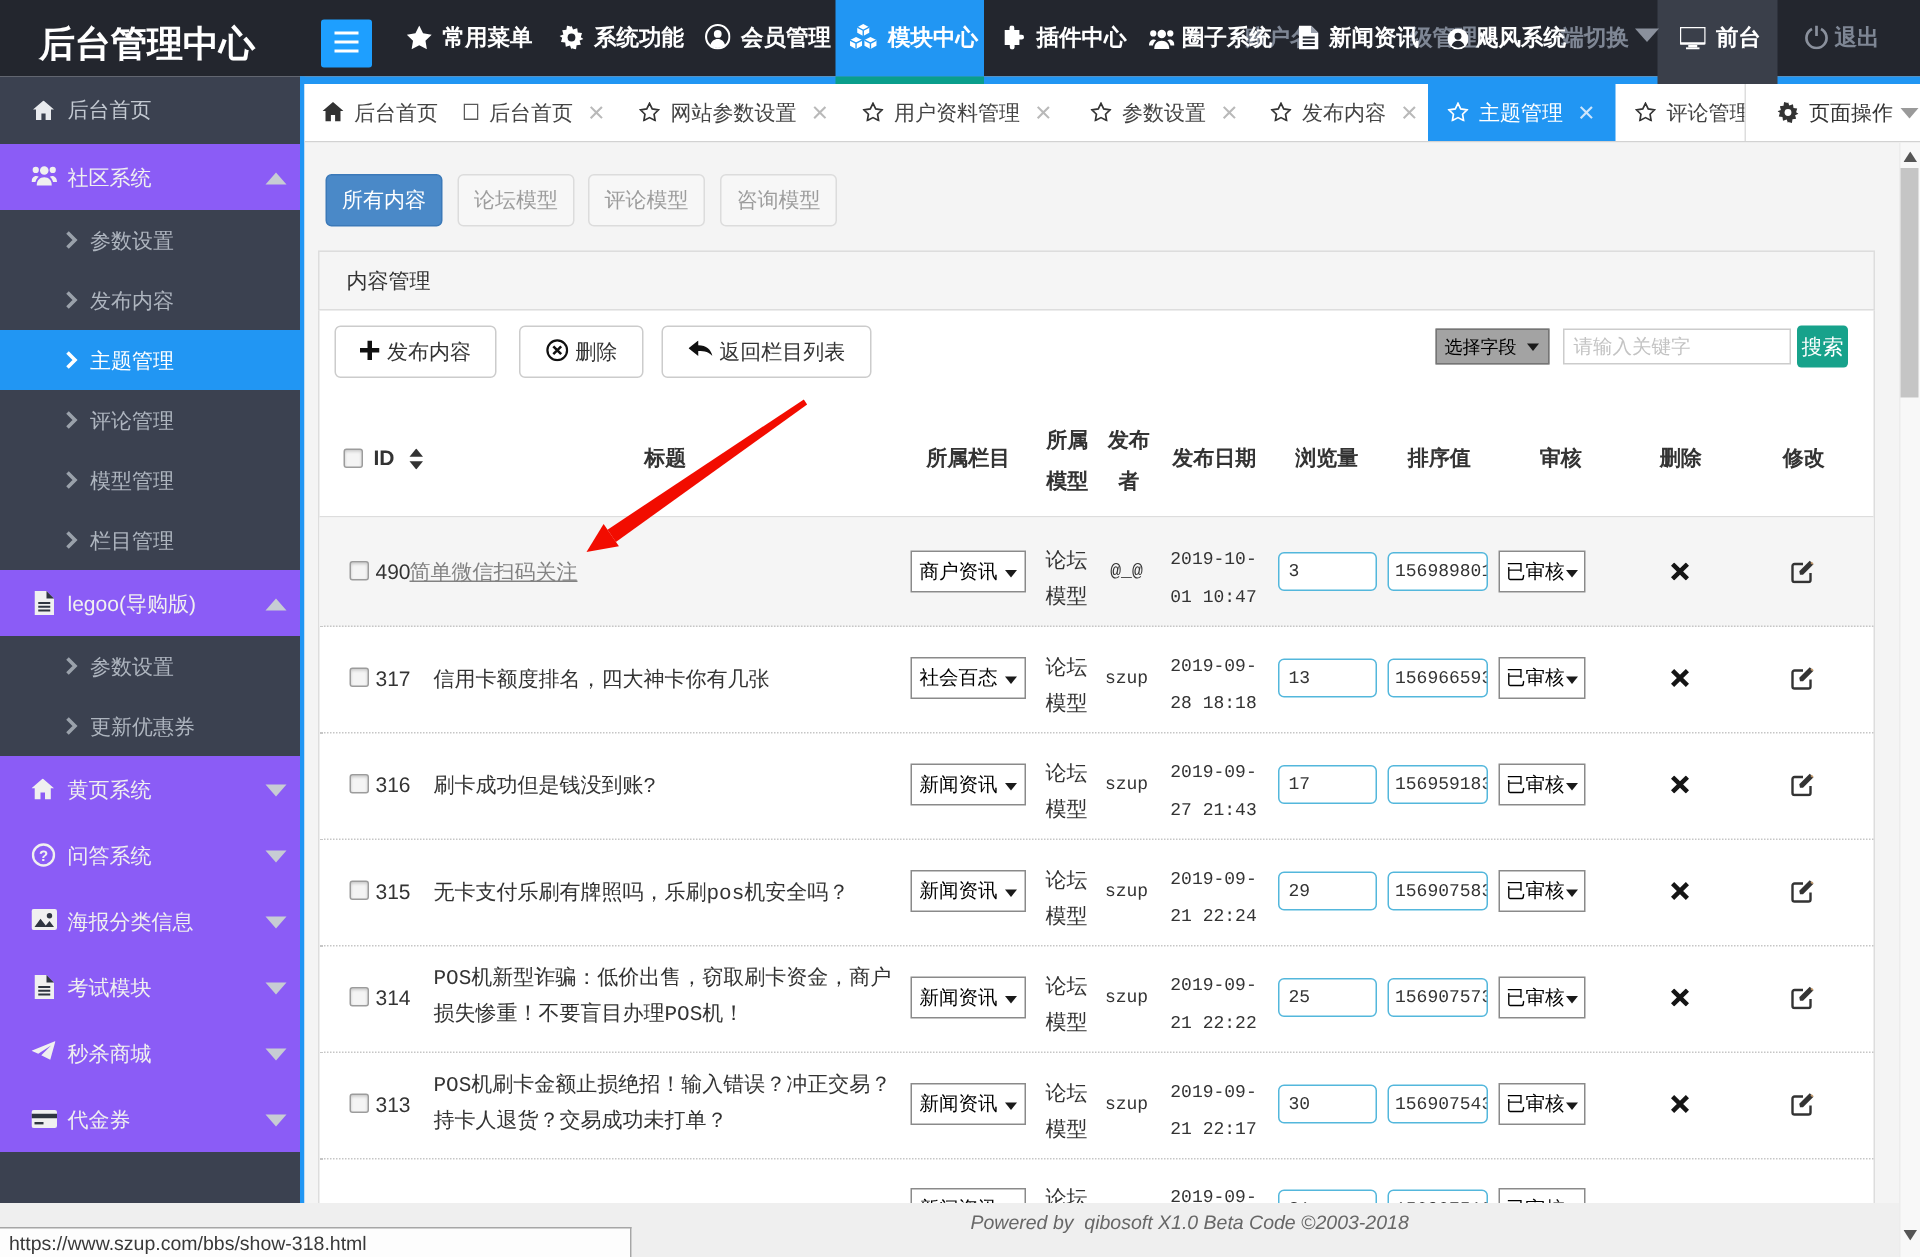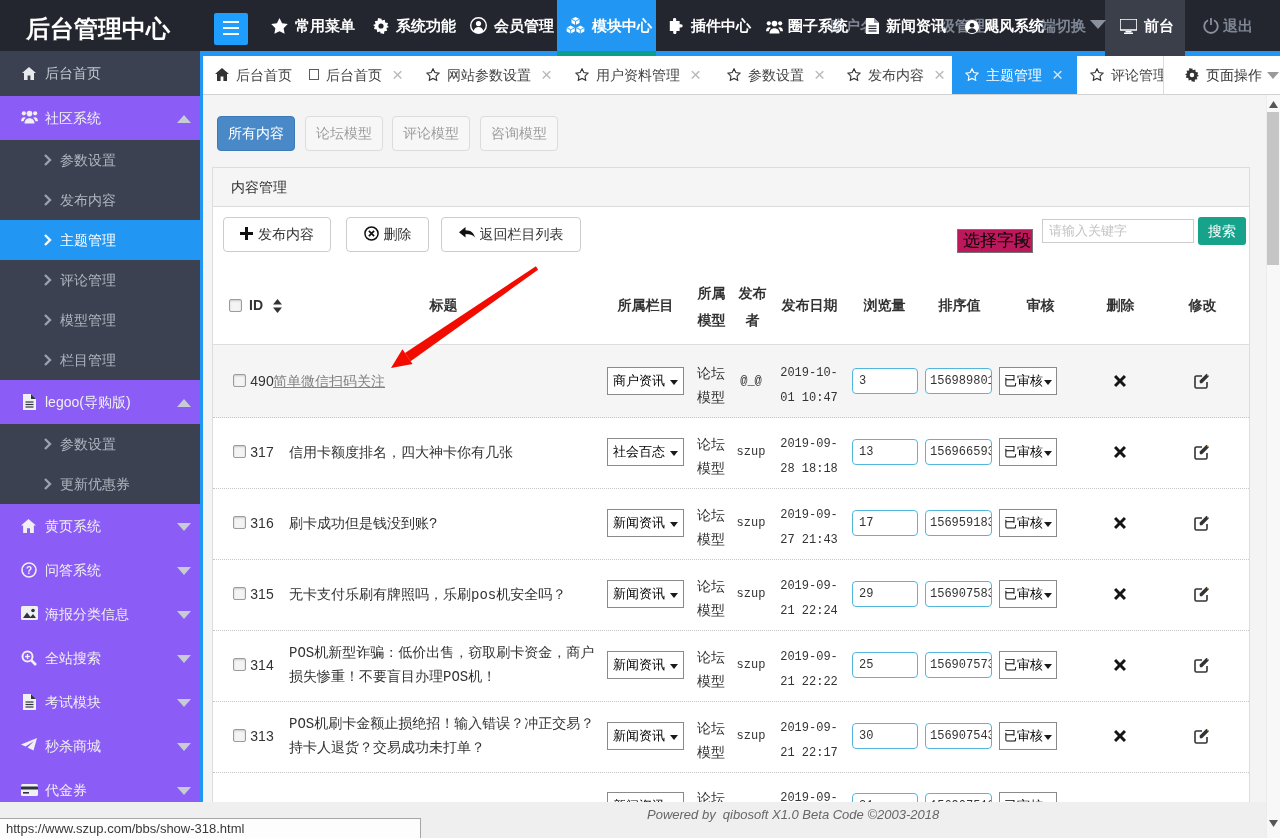--- a/index.html
+++ b/index.html
@@ -37,23 +37,23 @@
 .tab .x { color:#b9b9b9; font-size:15px; margin-left:10px; }
 .tab.act { background:#2196f3; color:#fff; }
 .pageop { position:absolute; left:1163px; top:56px; width:133px; height:38px; border-left:1px solid #ddd; background:#fff; line-height:38px; font-size:14px; color:#333; }
 
 .content { position:absolute; left:203px; top:95px; width:1063px; height:707px; background:#f4f4f4; }
 .fbtn { position:absolute; top:116px; height:35px; line-height:33px; text-align:center; font-size:14px; border-radius:4px; border:1px solid #dcdcdc; background:#f7f7f7; color:#9d9d9d; width:78px; }
 .fbtn.on { background:#4a89c8; border-color:#3b79b8; color:#fff; }
 .panel { position:absolute; left:212px; top:167px; width:1038px; height:700px; background:#fff; border:1px solid #ddd; }
 .phead { position:absolute; left:212px; top:167px; width:1038px; height:40px; background:#f5f5f5; border:1px solid #ddd; line-height:39px; font-size:14px; color:#333; }
 .tbtn { position:absolute; top:217px; height:35px; line-height:33px; background:#fff; border:1px solid #ccc; border-radius:4px; font-size:14px; color:#333; text-align:center; }
-.sel { border:1px solid #757575; background:#be185d; font-size:17px; color:#000; position:absolute;margin-top:10px; }
+.sel { border:1px solid #757575; background:#a3a3a3; font-size:12px; color:#000; position:absolute; }
 .inp { border:1px solid #ccc; background:#fff; position:absolute; }
-.sbtn { position:absolute; left:1198px; top:217px; width:48px; height:28px; background:#17a28b; color:#fff; font-size:14px; text-align:center; line-height:28px; border-radius:3px; }
+.sbtn { position:absolute; left:1198px; top:217px; width:34px; height:28px; background:#17a28b; color:#fff; font-size:14px; text-align:center; line-height:28px; border-radius:3px; }
 
 .hcell { position:absolute; font-size:14px; font-weight:bold; color:#333; text-align:center; }
 .row { position:absolute; left:213px; width:1036px; border-bottom:1px dotted #c6c6c6; }
 .cell { position:absolute; font-size:14px; color:#333; }
 .cc { text-align:center; }
 .rsel { position:absolute; height:28px; border:1px solid #8a8a8a; background:#fff; font-size:13px; color:#000; }
 .rsel .ar { position:absolute; right:5px; top:12px; width:0; height:0; border-left:4px solid transparent; border-right:4px solid transparent; border-top:5px solid #1a1a1a; }
 .rinp { position:absolute; height:26px; border:1px solid #53b7dc; border-radius:4px; background:#fff; font-family:"Liberation Mono",monospace; font-size:12px; color:#333; line-height:24px; padding-left:6px; overflow:hidden; white-space:nowrap; }
 .mono { font-family:"Liberation Mono",monospace; }
 .ttl { font-family:"Liberation Mono","Liberation Sans",sans-serif; }
@@ -243,30 +243,20 @@
   <div class="sitem shead">
     <svg class="ic" width="17" height="14" viewBox="0 0 17 14">
         <rect x="0" y="0" width="17" height="14" rx="1.5" fill="#f0f0f0"></rect>
         <circle cx="12" cy="4.5" r="1.8" fill="#2f3540"></circle>
         <path d="M2 12l4-5.5L9.5 11l2.5-3 3 4z" fill="#2f3540"></path>
       </svg>
     <span class="tx">海报分类信息</span>
       <span class="caret dn"></span>
   </div>
   <div class="sitem shead">
-    <svg class="ic" width="16" height="16" viewBox="0 0 16 16">
-        <circle cx="6.5" cy="6.5" r="5" fill="none" stroke="#f0f0f0" stroke-width="2"></circle>
-        <line x1="10.5" y1="10.5" x2="15" y2="15" stroke="#f0f0f0" stroke-width="2.6"></line>
-        <line x1="4" y1="6.5" x2="9" y2="6.5" stroke="#f0f0f0" stroke-width="1.4"></line>
-        <line x1="6.5" y1="4" x2="6.5" y2="9" stroke="#f0f0f0" stroke-width="1.4"></line>
-      </svg>
-    <span class="tx">全站搜索</span>
-      <span class="caret dn"></span>
-  </div>
-  <div class="sitem shead">
     <svg class="ic" style="left:23px" width="13" height="16" viewBox="0 0 13 16">
         <path d="M0 0h8l5 5v11H0z" fill="#f0f0f0"></path>
         <path d="M8 0l5 5H8z" fill="#2f3540"></path>
         <g stroke="#2f3540" stroke-width="1.2">
           <line x1="2.5" y1="8" x2="10.5" y2="8"></line>
           <line x1="2.5" y1="10.5" x2="10.5" y2="10.5"></line>
           <line x1="2.5" y1="13" x2="10.5" y2="13"></line>
         </g>
       </svg>
     <span class="tx">考试模块</span>

